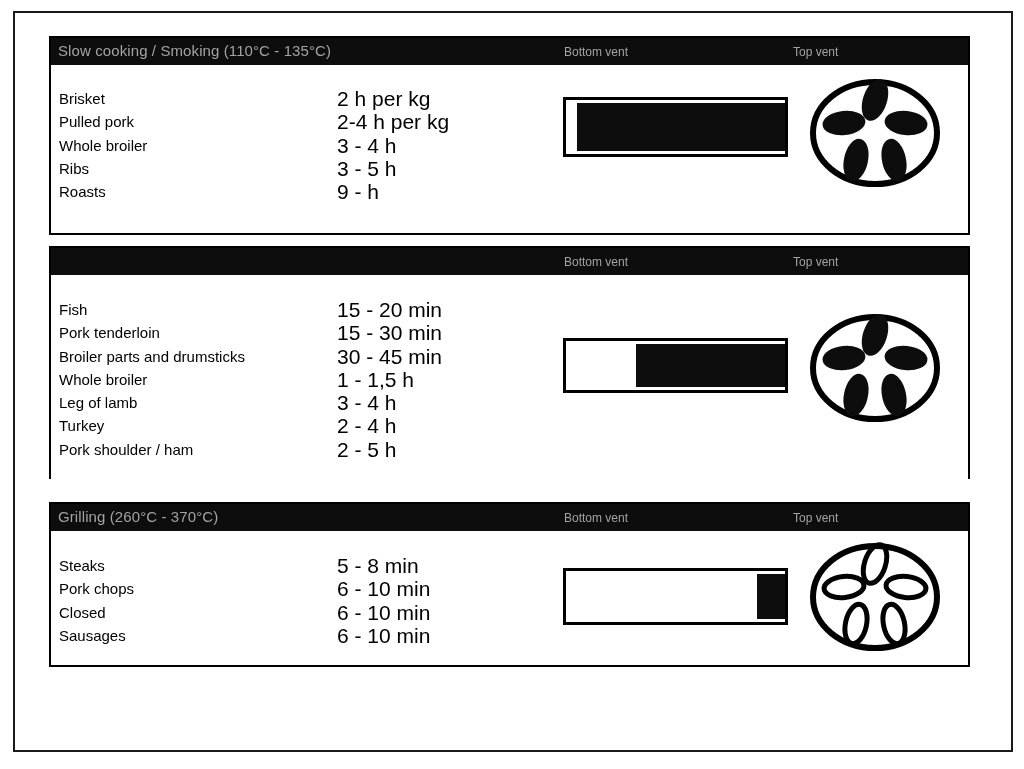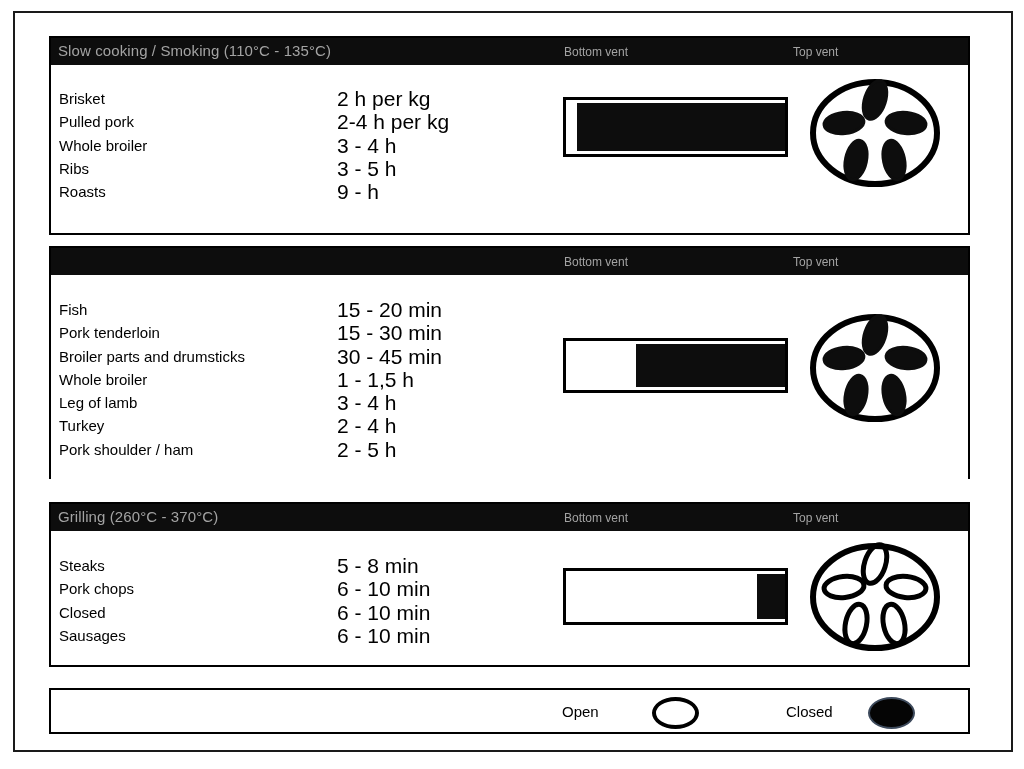--- a/index.html
+++ b/index.html
@@ -266,22 +266,14 @@
             <ellipse cx="86" cy="83" rx="10.5" ry="20" transform="rotate(168 86 83)" fill="none" stroke="#000000" stroke-width="5"></ellipse>
             <ellipse cx="48" cy="83" rx="10.5" ry="20" transform="rotate(-168 48 83)" fill="none" stroke="#000000" stroke-width="5"></ellipse>
             <ellipse cx="36" cy="46" rx="10.5" ry="20" transform="rotate(-96 36 46)" fill="none" stroke="#000000" stroke-width="5"></ellipse>
           </g>
         </svg>
       </div>
 
     </div>
   </div>
 
-  <div class="panel" id="panel-legend" style="top:675px;height:46px;">
-    <div class="legend-row">
-      <span class="legend-label" style="left:511px;top:12px;">Open</span>
-      <span class="legend-circle" style="left:601px;top:7px;width:47px;height:32px;border:4px solid #000;background:#ffffff;"></span>
-      <span class="legend-label" style="left:735px;top:12px;">Closed</span>
-      <span class="legend-circle" style="left:817px;top:7px;width:47px;height:32px;border:2px solid #3d4a5c;background:#050505;"></span>
-    </div>
-  </div>
 
 </div>
 
 </body></html>

